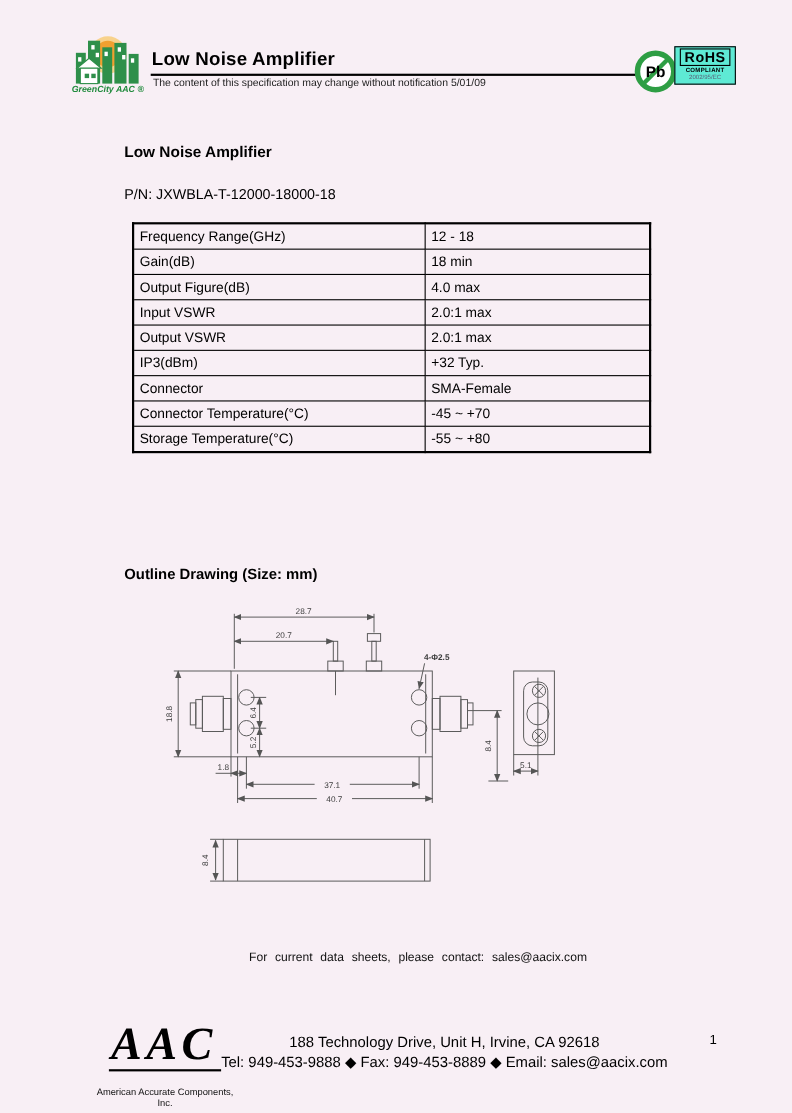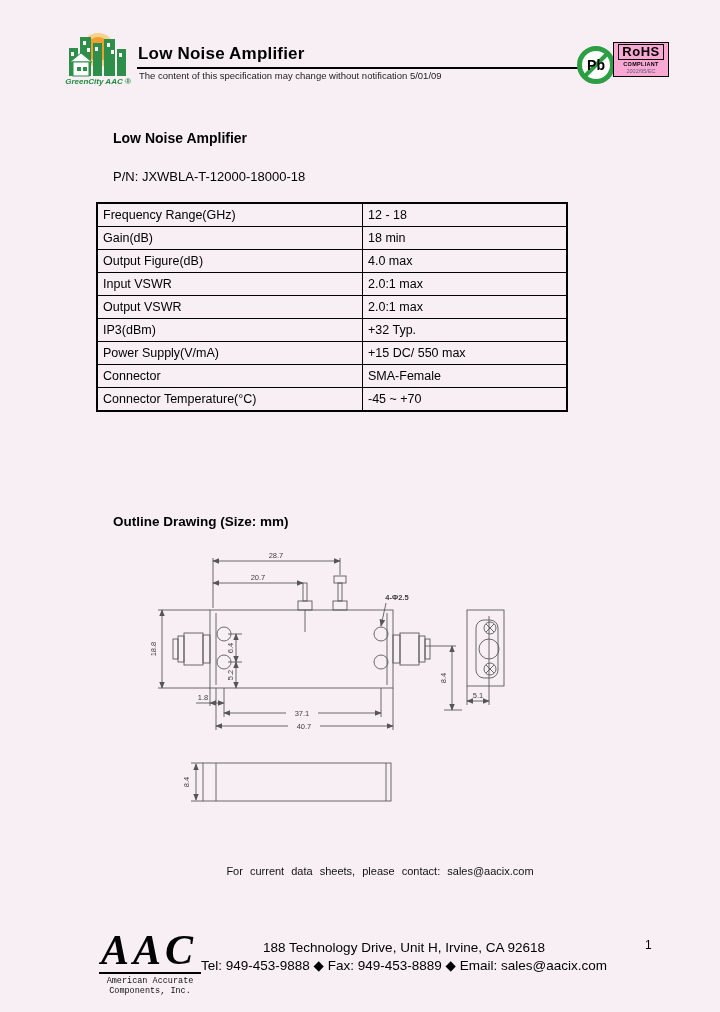--- a/index.html
+++ b/index.html
@@ -12,51 +12,51 @@
     overflow:hidden;
   }
   .abs{position:absolute;}
 
   
   .gc-logo{left:60px;top:31px;width:76px;height:56px;}
   .hdr-title{left:138px;top:44px;font-size:17px;font-weight:bold;letter-spacing:.2px;}
   .hdr-line{left:137px;top:67px;width:441px;height:1.5px;background:#000;}
   .hdr-sub{left:139px;top:70px;font-size:9.5px;color:#1c1c1c;}
   .pb-logo{left:576px;top:45px;width:40px;height:40px;}
-  .rohs-box{left:613px;top:42px;width:54px;height:33px;border:1px solid #000;background:#f9a8d4;
+  .rohs-box{left:613px;top:42px;width:54px;height:33px;border:1px solid #000;background:#5eead4;
             display:flex;flex-direction:column;align-items:center;justify-content:flex-start;}
   .rohs-name{font-size:13px;font-weight:bold;line-height:14px;border:1px solid #000;
              padding:0 3px;margin-top:1px;letter-spacing:.5px;}
   .rohs-compliant{font-size:5.5px;font-weight:bold;line-height:7px;margin-top:1px;letter-spacing:.3px;}
   .rohs-directive{font-size:5.5px;line-height:6px;color:#5a5f78;}
 
   
   .sec-title{left:113px;top:130px;font-size:14px;font-weight:bold;}
   .part-no{left:113px;top:169px;font-size:13px;text-align:center;}
-  .spec-table{left:96px;top:202px;border-collapse:collapse;background:transparent;}
+  .spec-table{left:120px;top:202px;border-collapse:collapse;background:transparent;}
   .spec-table td{
     border:1px solid #000;height:22px;font-size:12.5px;
     padding:0 4px 0 5px;white-space:nowrap;
   }
   .spec-table{border:2px solid #000;}
   .spec-table td.c1{width:255px;}
   .spec-table td.c2{width:194px;}
   .outline-title{left:113px;top:514px;font-size:13.5px;font-weight:bold;}
   .drawing{left:148px;top:546px;width:400px;height:284px;}
   .drawing text{font-family:"Liberation Sans",sans-serif;font-size:7.5px;fill:#3c3c3c;}
   .contact-note{left:40px;top:865px;width:680px;text-align:center;font-size:11px;word-spacing:4px;color:#111;}
 
   
   .ftr-logo{left:80px;top:928px;width:140px;text-align:center;}
   .ftr-aac{
     font-family:"Liberation Serif",serif;font-style:italic;font-weight:bold;
     font-size:42px;line-height:44px;letter-spacing:4px;
     display:inline-block;border-bottom:2px solid #000;padding:0 4px 0 2px;
   }
-  .ftr-sub{font-family:Liberation Mono, monospace;font-size:8.5px;margin-top:2px;color:#111;}
+  .ftr-sub{font-family:Liberation Sans, sans-serif;font-size:8.5px;margin-top:13px;color:#111;}
   .ftr-text{left:178px;top:939px;width:452px;text-align:center;}
   .ftr-addr{font-size:13.5px;line-height:18px;}
   .ftr-contact{font-size:13.5px;line-height:18px;}
   .page-no{left:645px;top:938px;font-size:12px;}
 </style>
 </head>
 <body>
 
 <div class="abs gc-logo">
   <svg width="76" height="56" viewBox="0 0 76 56">
@@ -129,30 +129,30 @@
       </tr>
     <tr>
       <td class="c1">Output VSWR</td>
       <td class="c2">2.0:1 max</td>
       </tr>
     <tr>
       <td class="c1">IP3(dBm)</td>
       <td class="c2">+32 Typ.</td>
       </tr>
     <tr>
-      <td class="c1">Power Supply(V/mA)</td>
-      <td class="c2">+15 DC/ 550 max</td>
-      </tr>
-    <tr>
       <td class="c1">Connector</td>
       <td class="c2">SMA-Female</td>
       </tr>
     <tr>
       <td class="c1">Connector Temperature(°C)</td>
       <td class="c2">-45 ~ +70</td>
+      </tr>
+    <tr>
+      <td class="c1">Storage Temperature(°C)</td>
+      <td class="c2">-55 ~ +80</td>
       </tr>
   </tbody>
 </table>
 
 <div class="abs outline-title">Outline Drawing (Size: mm)</div>
 
 <div class="abs drawing">
 <svg width="400" height="284" viewBox="0 0 400 284">
   <defs>
     <marker id="ah" viewBox="0 0 10 10" refX="9" refY="5" markerWidth="8" markerHeight="8" orient="auto-start-reverse">

